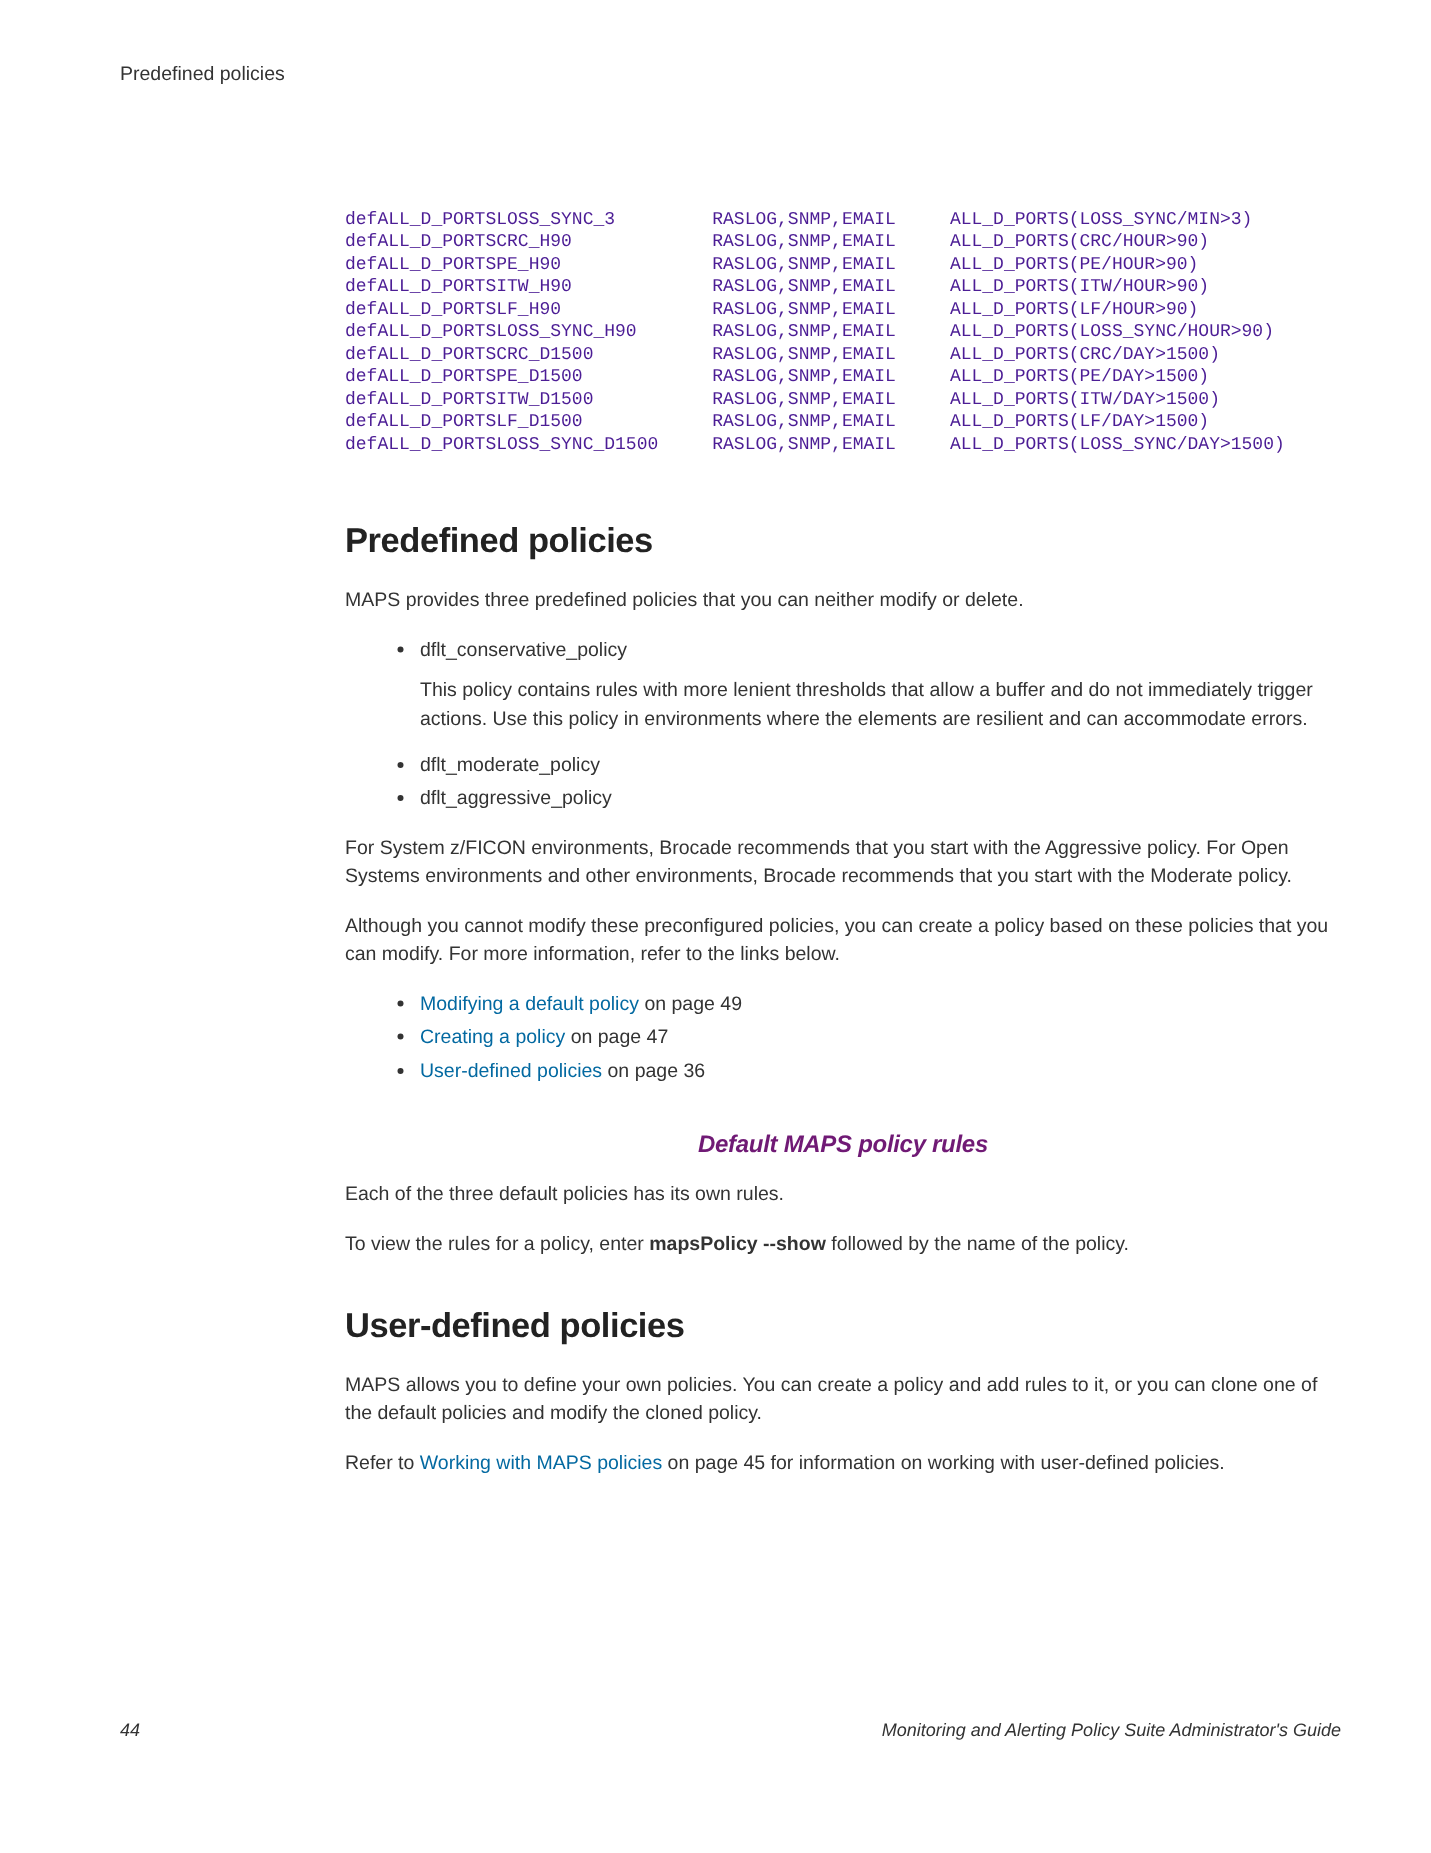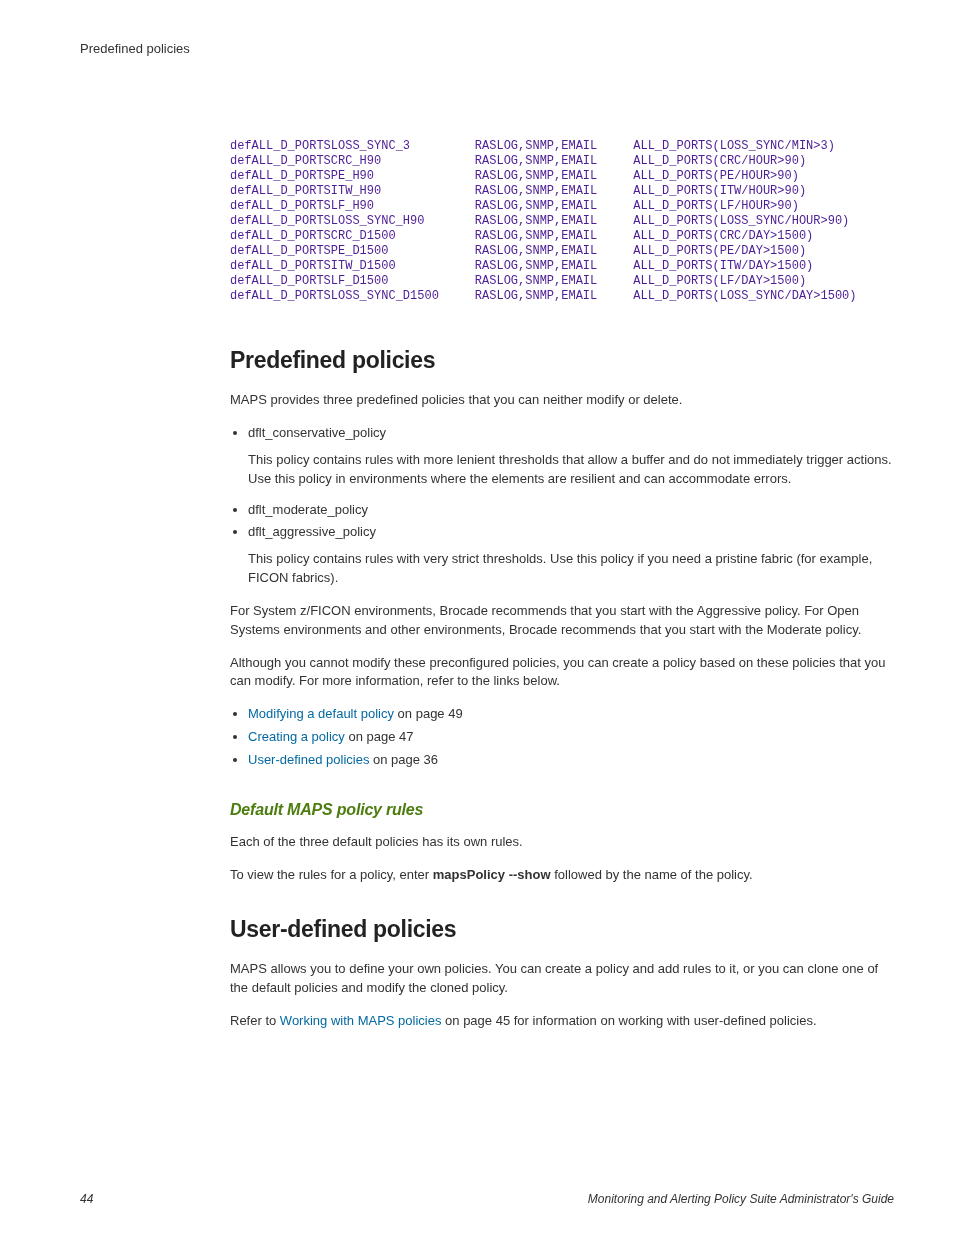--- a/index.html
+++ b/index.html
@@ -33,36 +33,38 @@
     font-size: 23px;
     color: #222;
     margin: 28px 0 14px 150px;
     letter-spacing: -0.3px;
   }
   h2 {
     font-family: Arial, Helvetica, sans-serif;
     font-weight: bold;
     font-style: italic;
     font-size: 16px;
-    color: #4d7c0f;
+    color: #701a75;
     margin: 28px 0 12px 150px;
     letter-spacing: -0.2px;
+    text-align: center;
   }
   .body-text {
     margin: 0 0 14px 150px;
     max-width: 680px;
   }
   ul.bullets {
     list-style: disc;
     margin: 0 0 14px 150px;
     padding-left: 18px;
     max-width: 660px;
   }
   ul.bullets > li {
     margin-bottom: 4px;
+    margin-left: 32px;
   }
   .sub-desc {
     margin: 8px 0 12px 0;
   }
   .link {
     color: #0369a1;
     text-decoration: none;
   }
   .footer {
     position: relative;
@@ -105,21 +107,20 @@
 <ul class="bullets" id="policy-list">
     <li>
       <div>dflt_conservative_policy</div>
       <div class="sub-desc">This policy contains rules with more lenient thresholds that allow a buffer and do not immediately trigger actions. Use this policy in environments where the elements are resilient and can accommodate errors.</div>
     </li>
     <li>
       <div>dflt_moderate_policy</div>
     </li>
     <li>
       <div>dflt_aggressive_policy</div>
-      <div class="sub-desc">This policy contains rules with very strict thresholds. Use this policy if you need a pristine fabric (for example, FICON fabrics).</div>
     </li>
   </ul>
 
 <p class="body-text">For System z/FICON environments, Brocade recommends that you start with the Aggressive policy. For Open Systems environments and other environments, Brocade recommends that you start with the Moderate policy.</p>
 <p class="body-text">Although you cannot modify these preconfigured policies, you can create a policy based on these policies that you can modify. For more information, refer to the links below.</p>
 
 <ul class="bullets" id="links-list">
     <li><a class="link">Modifying a default policy</a><span> on page 49</span></li>
     <li><a class="link">Creating a policy</a><span> on page 47</span></li>
     <li><a class="link">User-defined policies</a><span> on page 36</span></li>

